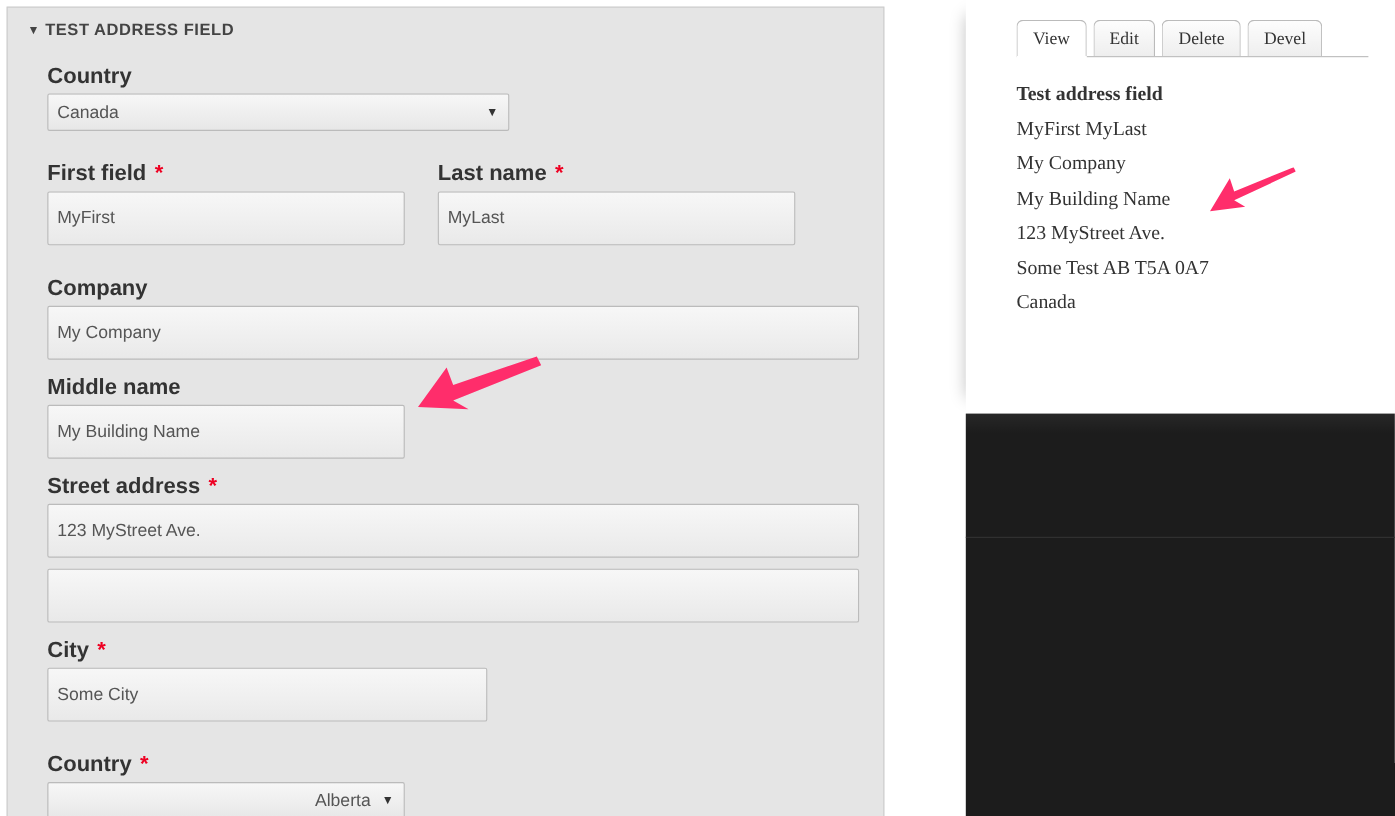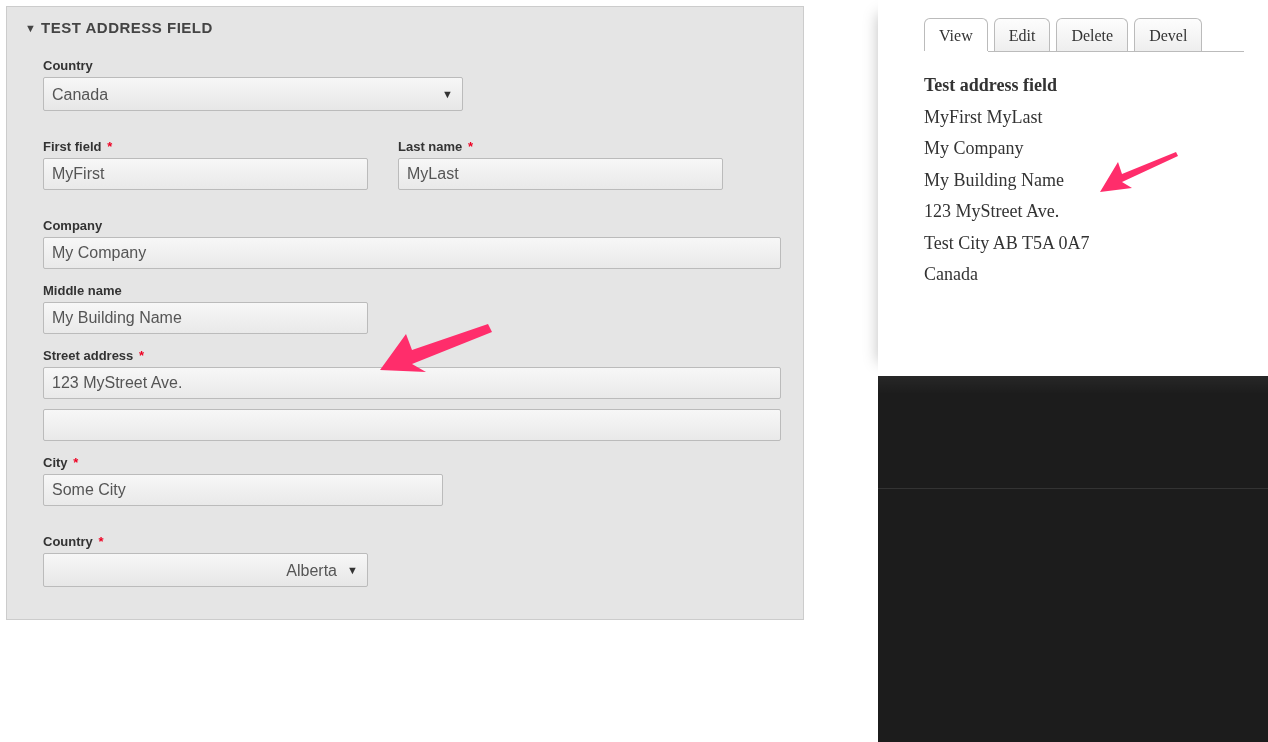--- a/index.html
+++ b/index.html
@@ -33,21 +33,21 @@
   .fieldset-legend .tri {
     display: inline-block;
     font-size: 11px;
     vertical-align: 1px;
   }
   .form-body { padding-left: 18px; }
   .form-item { margin: 14px 0; }
   .form-item label {
     display: block;
     font-weight: bold;
-    font-size: 13px;
+    font-size: 20px;
     color: #333;
     margin-bottom: 4px;
   }
   .req { color: #e02; font-weight: bold; padding-left: 2px; }
   .row { display: flex; gap: 30px; }
   .row .form-item { flex: 0 0 auto; }
   select, input[type=text] {
     font-size: 16px;
     color: #555;
     padding: 5px 8px;
@@ -68,21 +68,21 @@
     content: "▼";
     font-size: 11px;
     color: #333;
     position: absolute;
     right: 10px;
     top: 50%;
     transform: translateY(-50%);
     pointer-events: none;
   }
   input[type=text] {
-    height: 32px;
+    height: 49px;
   }
   .w-country { width: 420px; }
   .w-name { width: 325px; }
   .w-full { width: 738px; }
   .w-mid { width: 325px; }
   .w-city { width: 400px; }
   .w-prov { width: 325px; text-align: right; }
   .w-postal { width: 140px; }
 
   
@@ -231,21 +231,21 @@
       <div class="tab">Edit</div>
       <div class="tab">Delete</div>
       <div class="tab">Devel</div>
     </div>
     <div class="address-display">
       <div class="title">Test address field</div>
       <div>MyFirst MyLast</div>
       <div>My Company</div>
       <div>My Building Name</div>
       <div>123 MyStreet Ave.</div>
-      <div>Test City AB T5A 0A7</div>
+      <div>Some Test AB T5A 0A7</div>
       <div>Canada</div>
     </div>
   </div>
   <div class="right-dark">
       <div class="shade"></div>
     </div>
 </div>
 
 <div class="arrow" style="left:372px; top:320px;">
   <svg width="120" height="60" viewBox="0 0 120 60">

